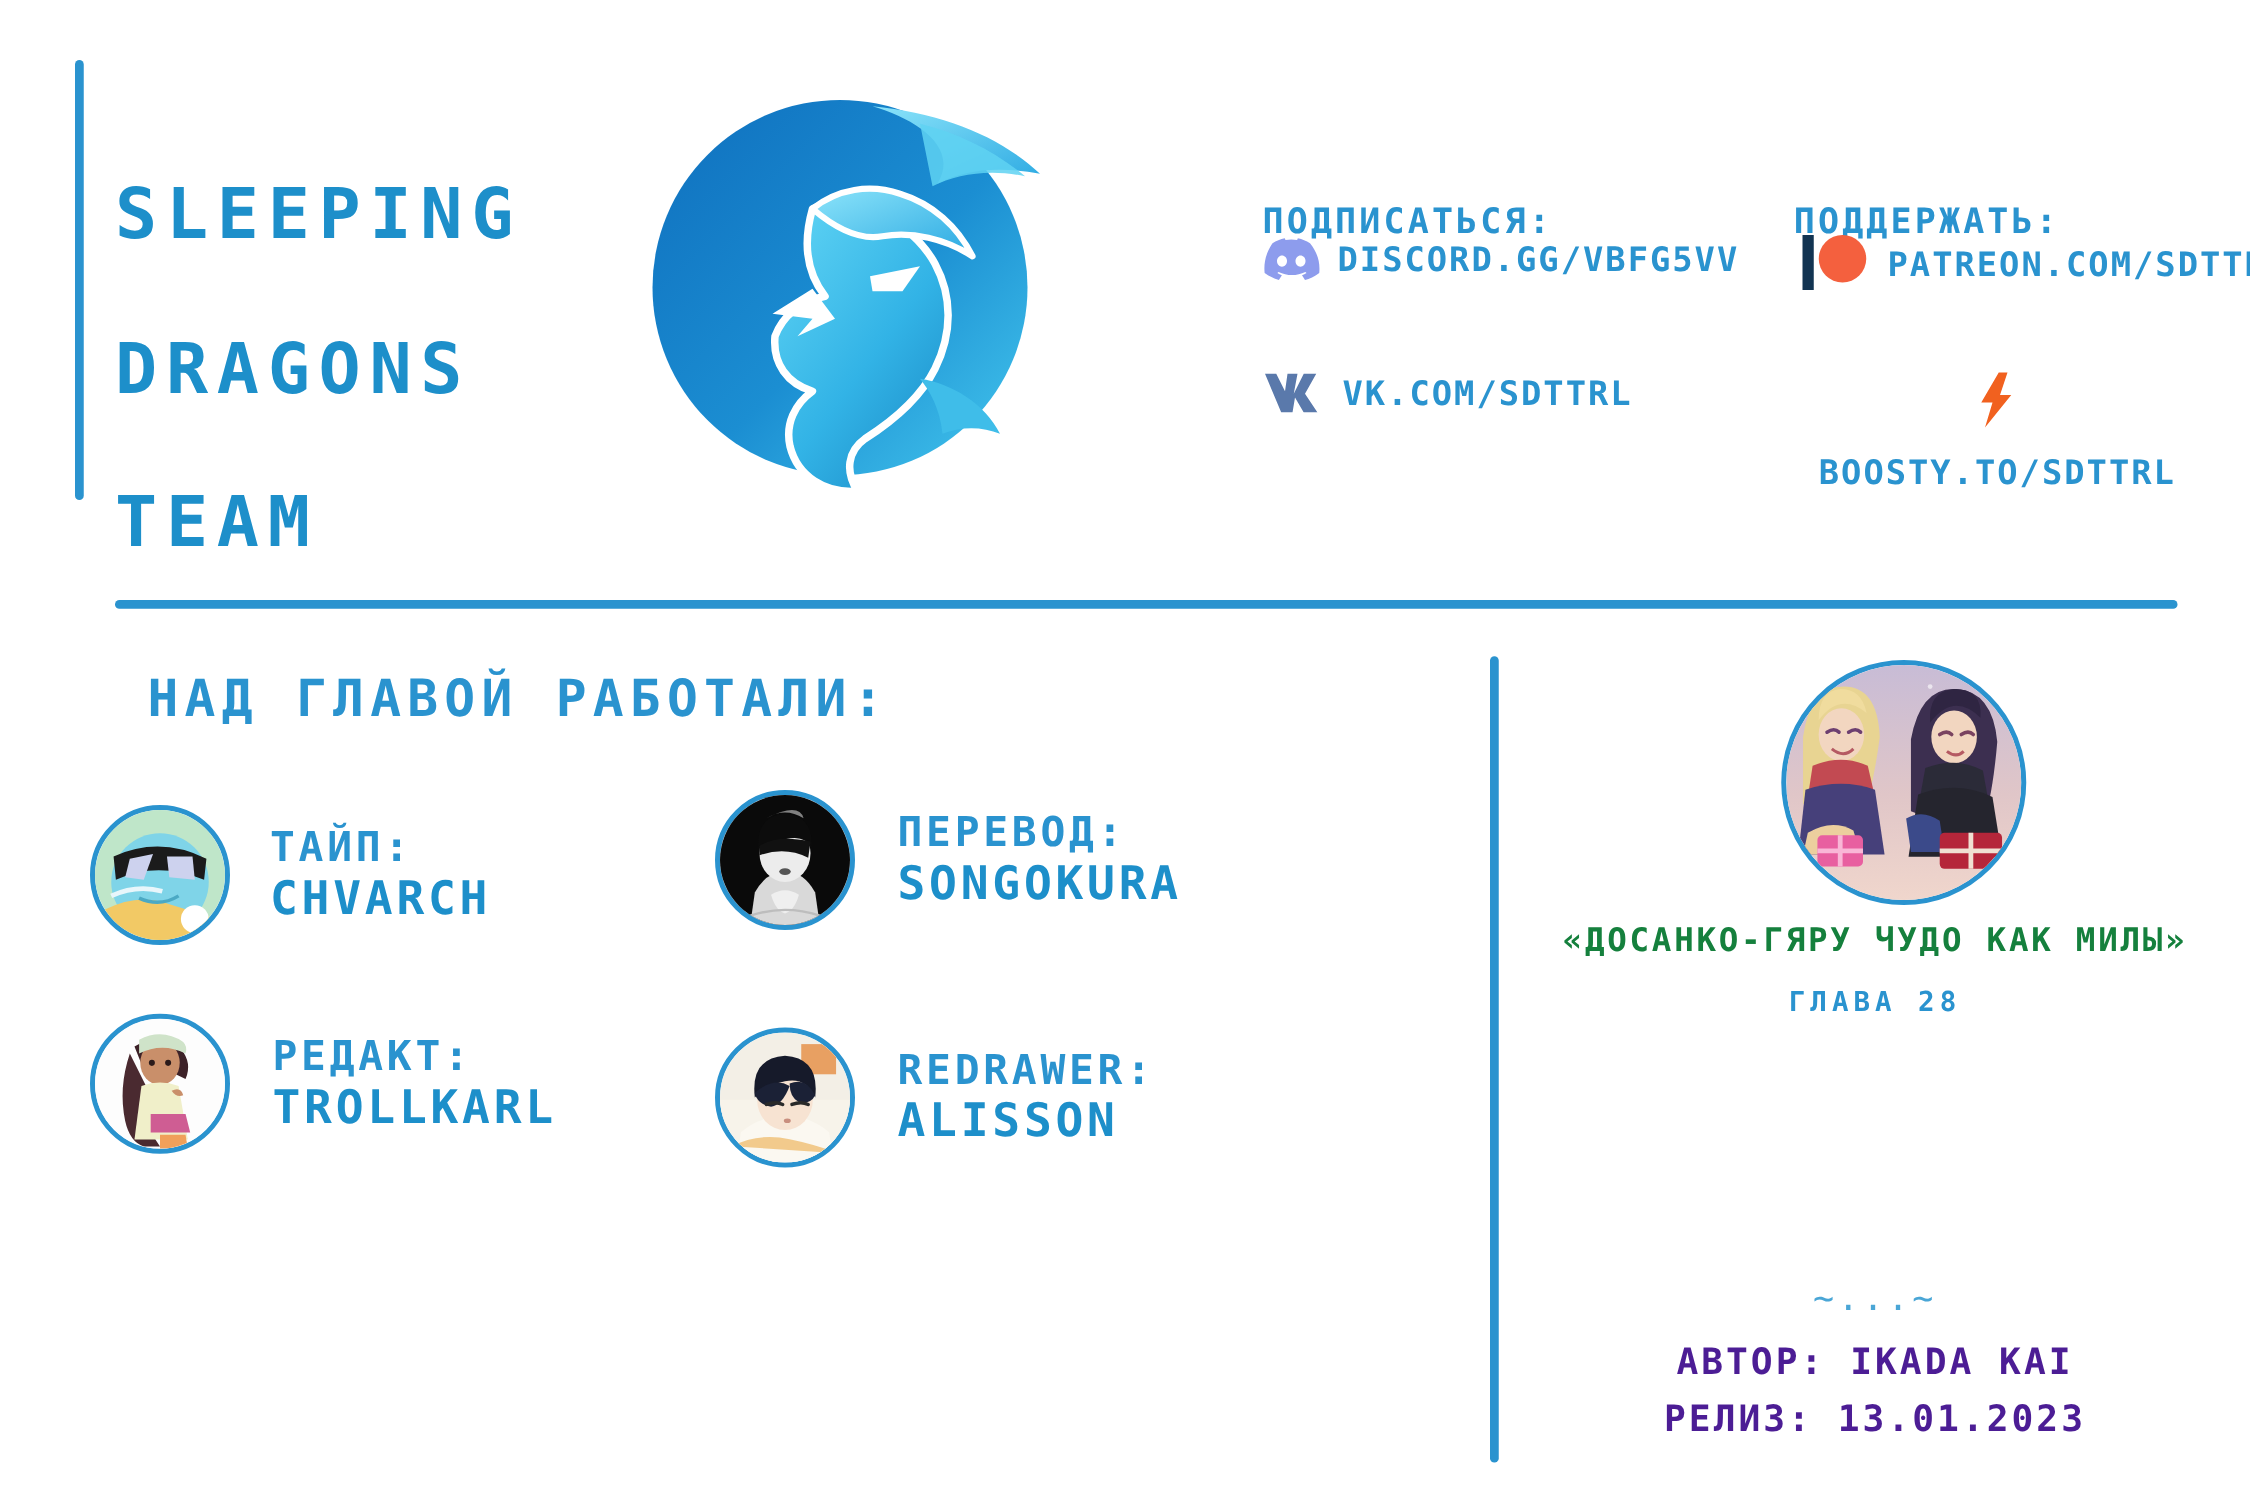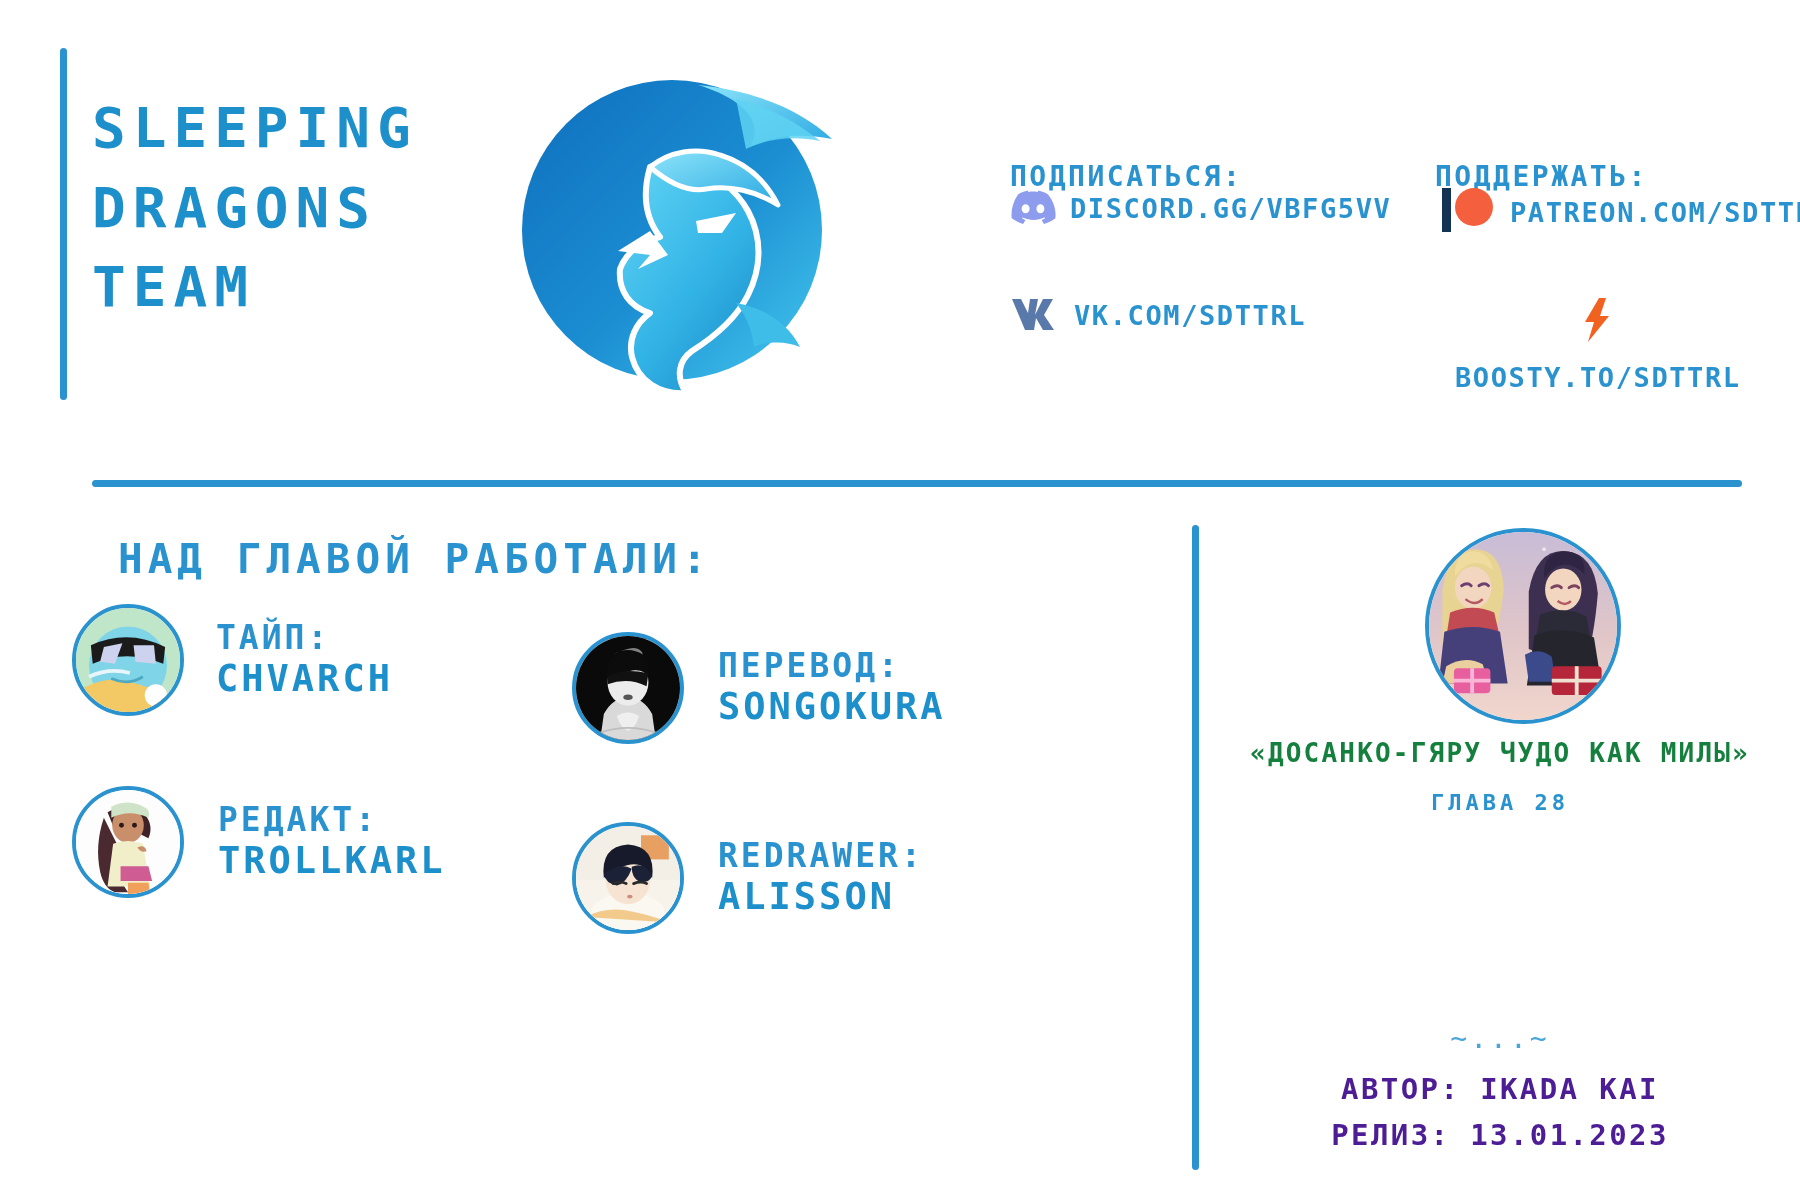--- a/index.html
+++ b/index.html
@@ -21,20 +21,21 @@
   }
   .brand{
     position:absolute; left:92px; top:88px;
     width:420px;
   }
   .brand-line{
     font-size:56px; font-weight:700; letter-spacing:7px;
     line-height:1.42; color:#1d8fca;
     font-family:"DejaVu Sans Mono","Liberation Mono",monospace;
     white-space:nowrap;
+    margin-top:44px;
   }
 
   .logo{
     position:absolute; left:500px; top:55px;
     width:340px; height:350px;
   }
   .logo svg{ width:100%; height:100%; display:block; }
 
   
   .social-col{ position:absolute; }
@@ -92,22 +93,22 @@
   .credit .crole{
     font-size:33px; font-weight:700; letter-spacing:3px;
     color:#2a93cf; white-space:nowrap;
     font-family:"DejaVu Sans Mono","Liberation Mono",monospace;
   }
   .credit .cname{
     font-size:37px; font-weight:700; letter-spacing:3px;
     color:#1d8fca; white-space:nowrap;
     font-family:"DejaVu Sans Mono","Liberation Mono",monospace;
   }
-  .c-type    { left:72px;  top:604px;gap:32px; }
-  .c-edit    { left:72px;  top:786px;align-items:center; }
+  .c-type    { left:72px;  top:644px;gap:32px; }
+  .c-edit    { left:72px;  top:811px;align-items:center; }
   .c-trans   { left:572px; top:632px; }
   .c-redraw  { left:572px; top:822px; }
 
   
   .cover{
     position:absolute; left:1425px; top:528px;
     width:196px; height:196px; border-radius:50%;
     border:4px solid #2a93cf; overflow:hidden;
   }
   .cover svg{ display:block; width:100%; height:100%; }

